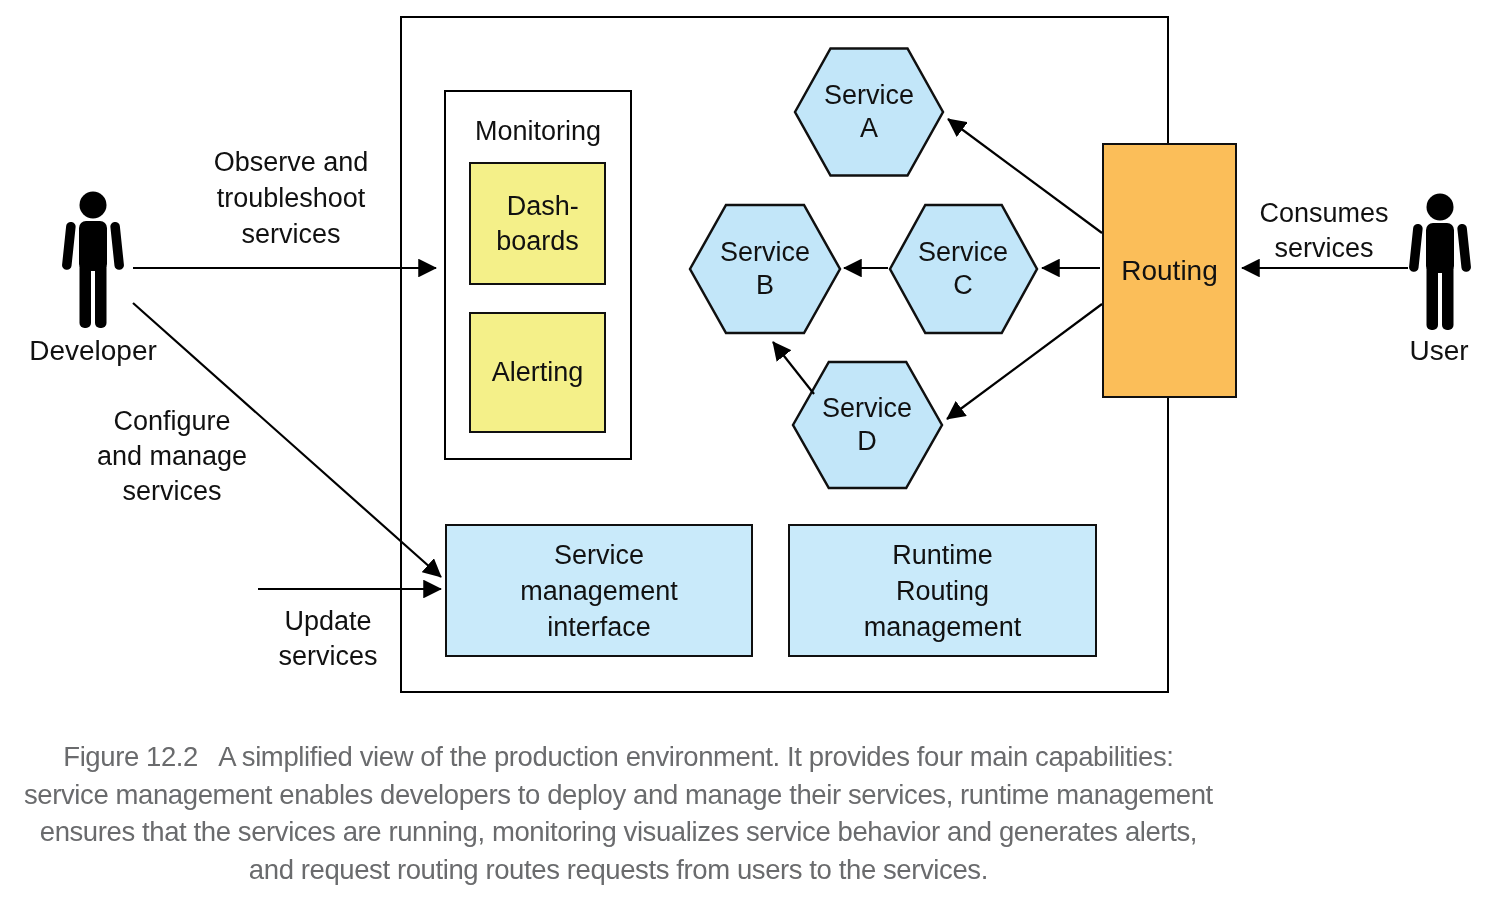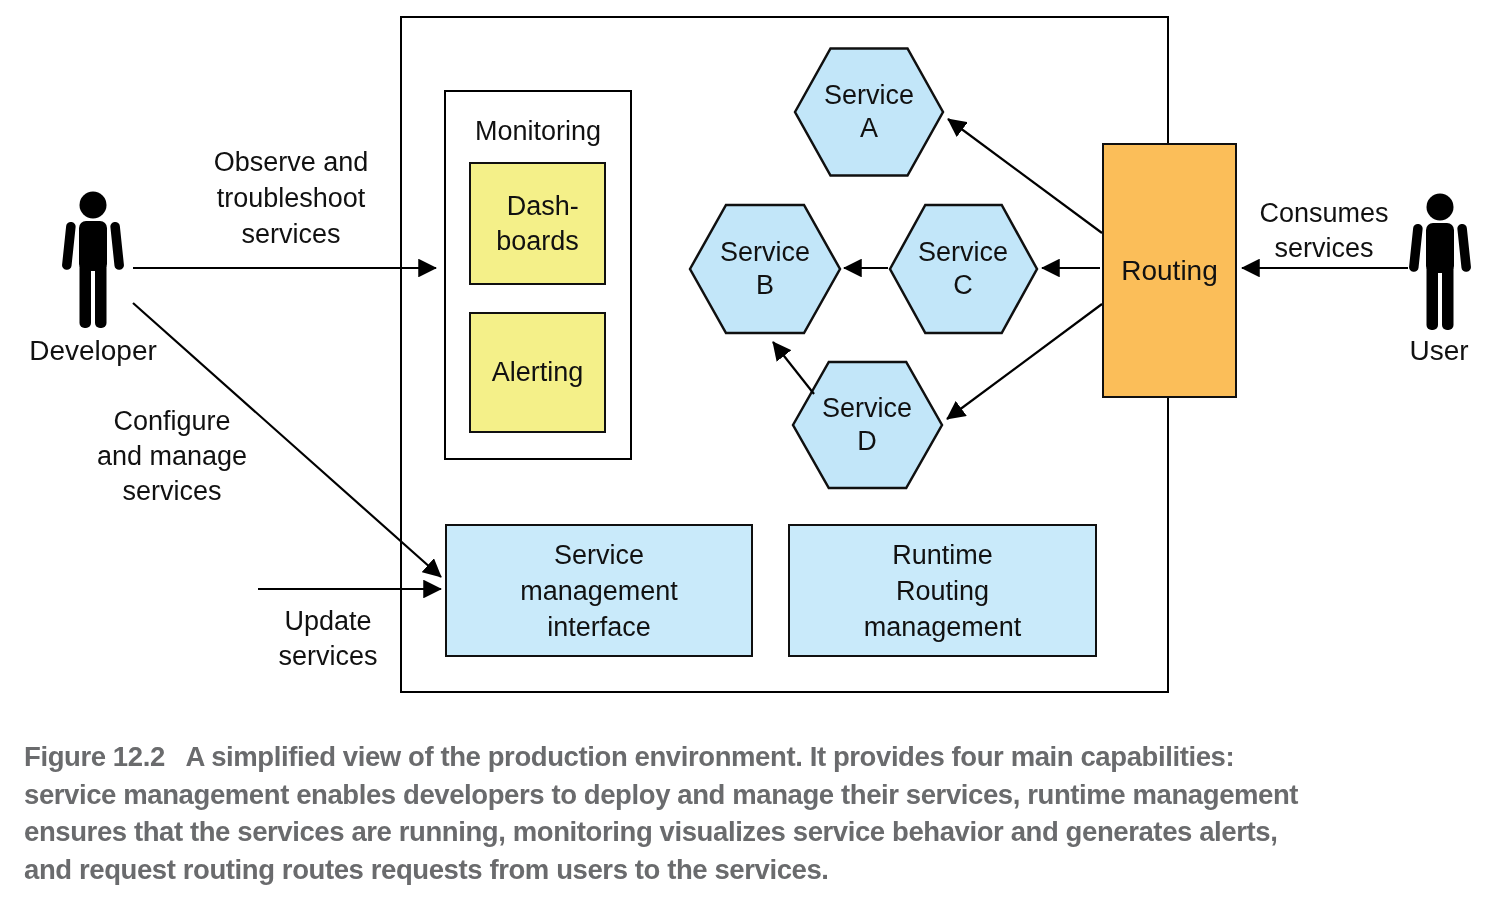--- a/index.html
+++ b/index.html
@@ -22,21 +22,21 @@
     white-space:pre-line;transform:translate(-50%,-50%);
   }
   .orange{background:#FBBE59;}
   .yellow{background:#F4F089;}
   .panel-blue{background:#C9EAFA;}
   .outer-box{border:2.5px solid #000;background:transparent;}
   .mon-box{border:2.5px solid #000;background:transparent;align-items:flex-start;}
   .mon-title{padding-top:24px;font-size:27px;}
   .fs27{font-size:27px;line-height:35px;}
   .fs28{font-size:28px;}
-  .caption{position:absolute;left:24px;top:738px;color:#6A6B6D;font-weight:700;}
+  .caption{position:absolute;left:24px;top:738px;color:#6A6B6D;font-weight:400;text-align:center;}
   .cap-line{white-space:pre;font-size:27.5px;line-height:37.5px;letter-spacing:-0.4px;}
   svg line{stroke:#000;stroke-width:2.2px;}
   svg .hex{fill:#C2E6F9;stroke:#101010;stroke-width:2.5px;}
   svg .person{fill:#000;}
 </style>
 </head>
 <body>
 
 <div class="stage">
 

